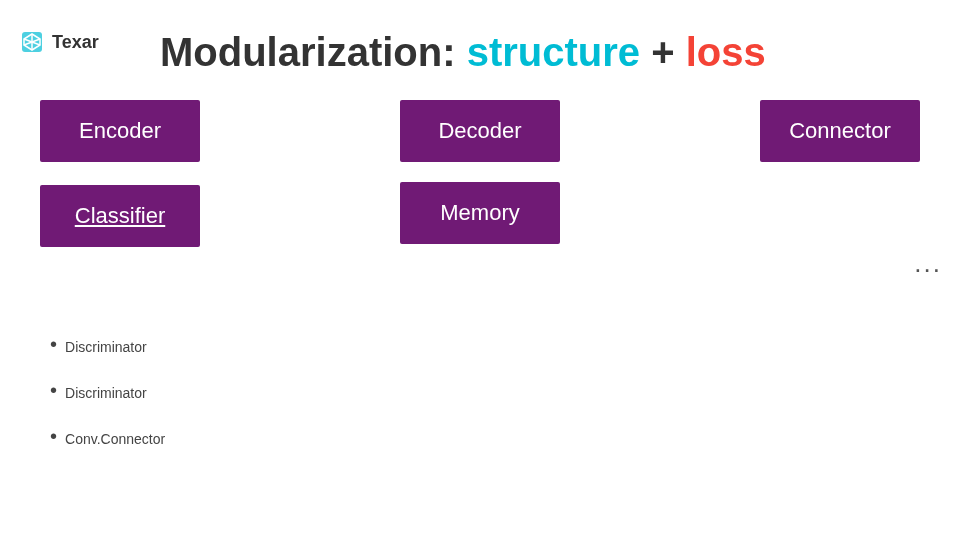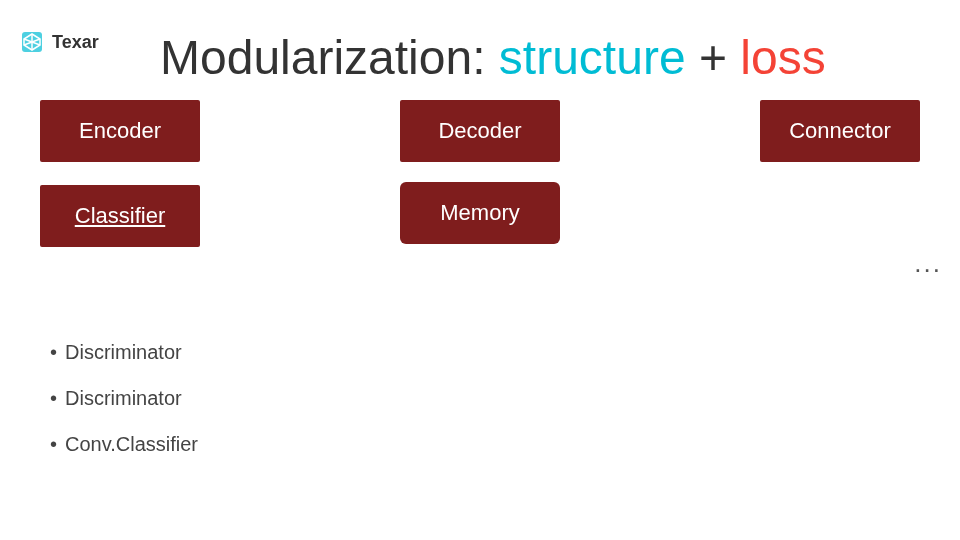--- a/index.html
+++ b/index.html
@@ -32,22 +32,22 @@
       font-size: 18px;
       font-weight: bold;
       color: #333;
     }
 
     
     .page-title {
       position: absolute;
       top: 30px;
       left: 160px;
-      font-size: 48px;
-      font-weight: normal;
+      font-size: 40px;
+      font-weight: bold;
       color: #333;
     }
 
     .title-structure {
       color: #00bcd4;
     }
 
     .title-plus {
       color: #333;
     }
@@ -63,37 +63,37 @@
       left: 40px;
       right: 40px;
       display: grid;
       grid-template-columns: 160px 1fr 160px 1fr 160px;
       grid-template-rows: auto auto;
       gap: 0;
       align-items: start;
     }
 
     .card {
-      background: #7f1d1d;
+      background: #701a75;
       color: #fff;
       font-size: 22px;
       font-weight: 500;
       padding: 18px 24px;
       text-align: center;
       border-radius: 2px;
     }
 
     
     .card-encoder { grid-column: 1; grid-row: 1; }
     .card-decoder { grid-column: 3; grid-row: 1; }
     .card-connector { grid-column: 5; grid-row: 1; }
 
     
     .card-classifier { grid-column: 1; grid-row: 2; margin-top: 23px; text-decoration: underline; }
-    .card-memory { grid-column: 3; grid-row: 2; margin-top: 20px; border-radius: 6px; }
+    .card-memory { grid-column: 3; grid-row: 2; margin-top: 20px; }
     .card-qnet { grid-column: 5; grid-row: 2; margin-top: 20px; }
 
     
     .ellipsis {
       position: absolute;
       top: 248px;
       right: 18px;
       font-size: 26px;
       color: #555;
       letter-spacing: 2px;
@@ -101,28 +101,27 @@
 
     
     .bullet-list {
       position: absolute;
       top: 330px;
       left: 50px;
       list-style: none;
     }
 
     .bullet-list li {
-      font-size: 20px;
+      font-size: 14px;
       color: #444;
       margin-bottom: 18px;
       display: flex;
       align-items: flex-end;
       gap: 8px;
       line-height: 1.4;
-      margin-top: 8px;
     }
 
     .bullet-list li::before {
       content: "•";
       font-size: 20px;
       color: #444;
       flex-shrink: 0;
       margin-top: 0px;
     }
   </style>
@@ -166,15 +165,15 @@
 <div class="ellipsis">...</div>
 
 <ul class="bullet-list">
   <li>
       <span>Discriminator</span>
     </li>
   <li>
       <span>Discriminator</span>
     </li>
   <li>
-      <span>Conv.Classifier</span>
+      <span>Conv.Connector</span>
     </li>
 </ul>
 
 </body></html>

